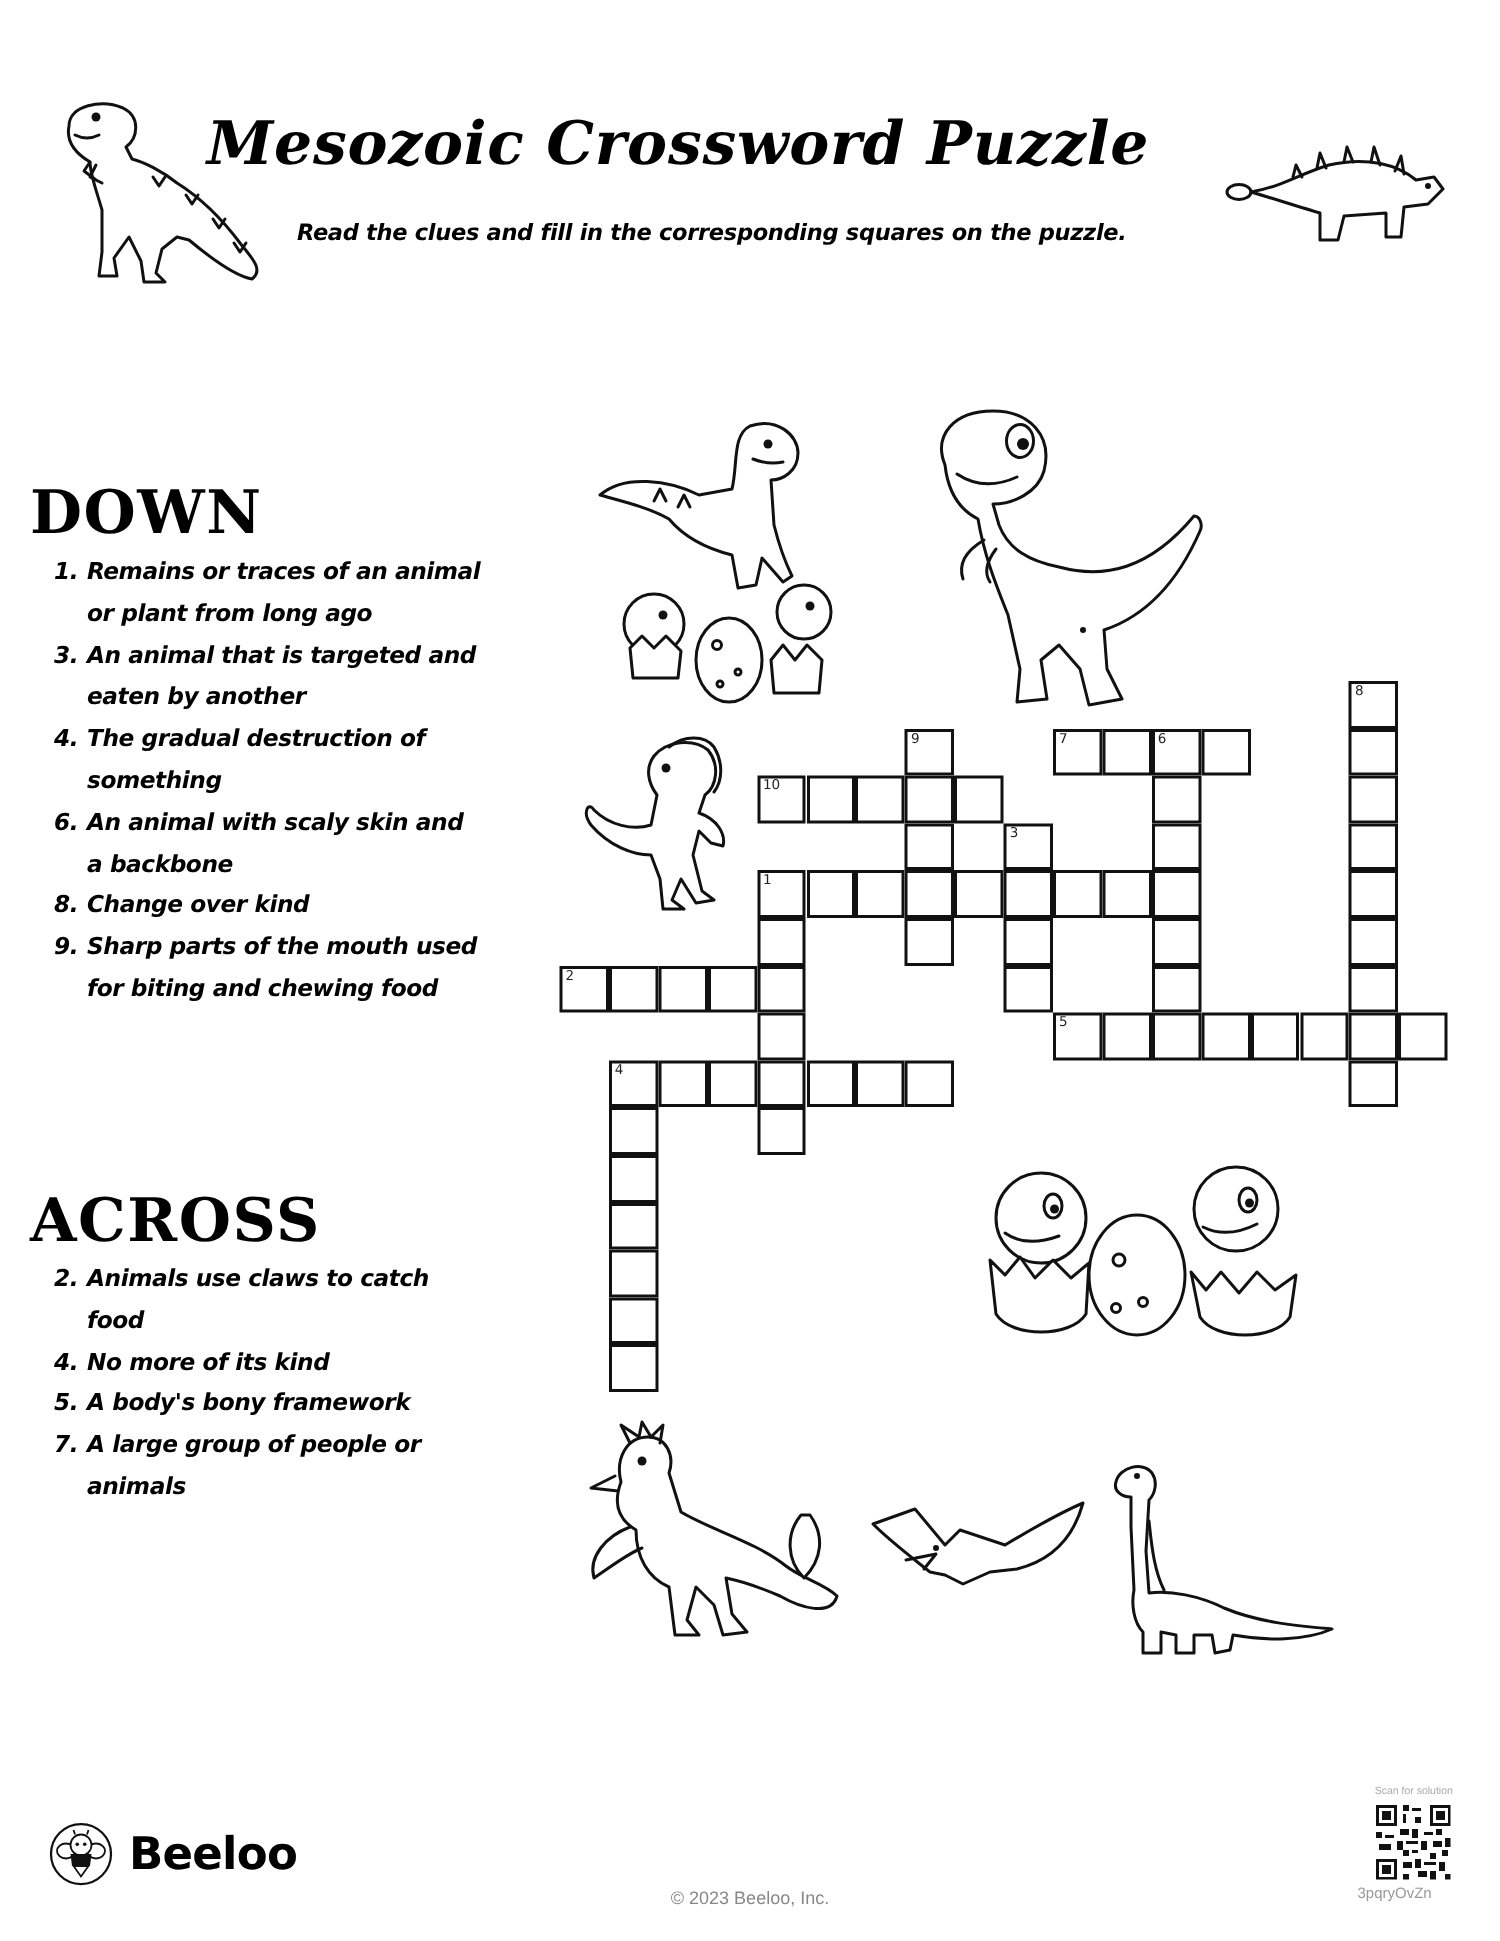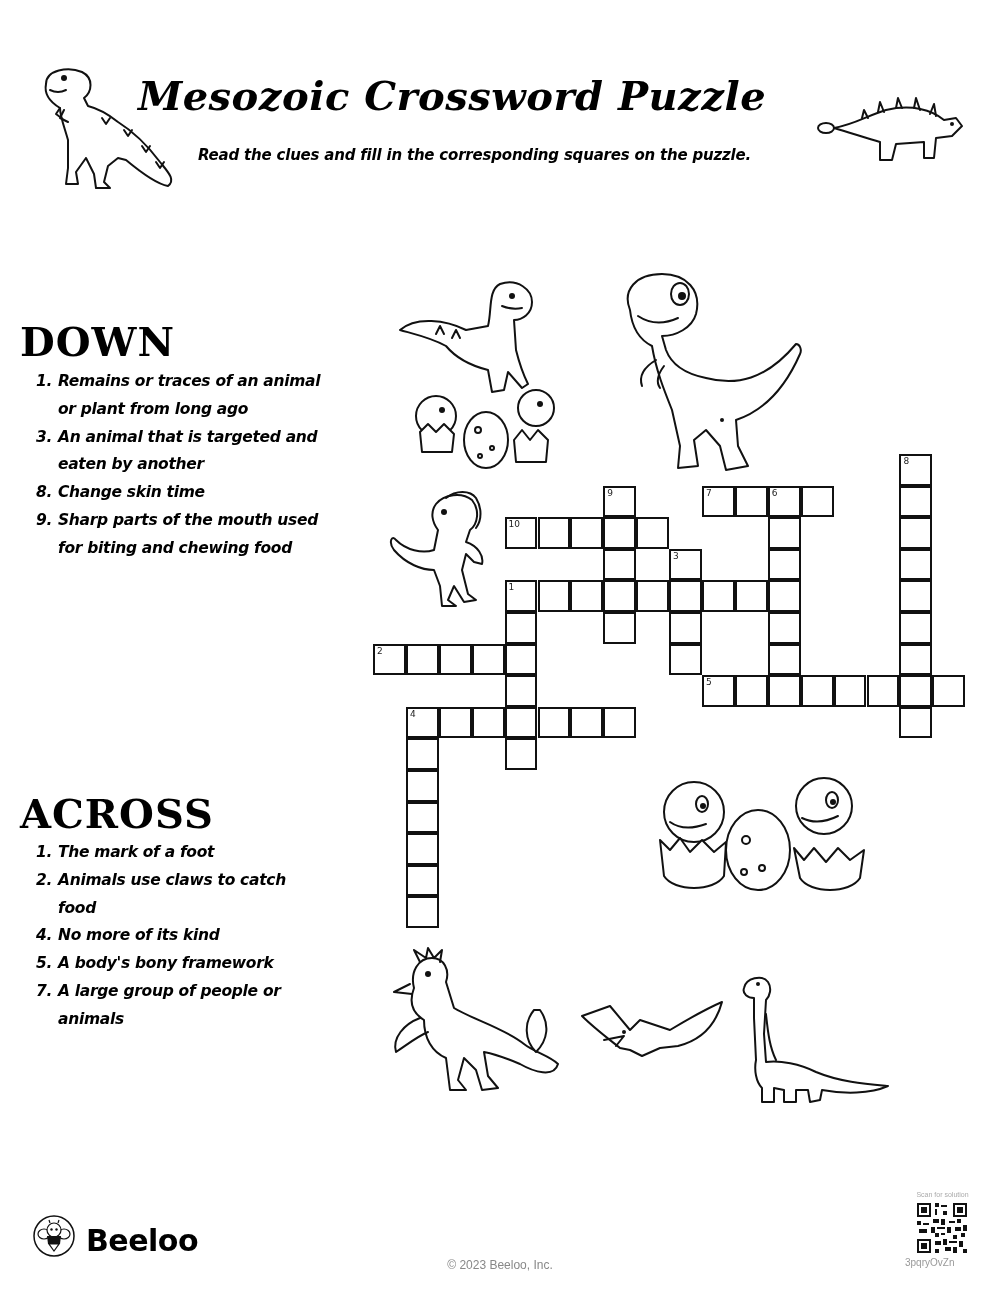--- a/index.html
+++ b/index.html
@@ -17,21 +17,21 @@
            font-weight:bold; font-style:italic; font-size:15.5px; line-height:27.8px;
            letter-spacing:-0.3px; }
   .clue { padding-left:22px; text-indent:-22px; margin:0; }
   .clue .num { display:inline-block; width:22px; text-indent:0; }
   .clue.dbl { padding-left:30px; text-indent:-30px; }
   .clue.dbl .num { width:30px; }
   .cell { position:absolute; width:32.9px; height:31.6px; box-sizing:border-box;
           border:2px solid #111; background:#fff; margin-left:-1px; margin-top:-1px; }
   .cell .cn { position:absolute; left:2px; top:0px; font-family:"DejaVu Sans", sans-serif;
               font-size:9px; color:#222; }
-  .footer-logo { left:32px; top:1214px; display:flex; align-items:flex-end; }
+  .footer-logo { left:32px; top:1214px; display:flex; align-items:center; }
   .brand { font-family:"DejaVu Sans", sans-serif; font-weight:bold; font-size:30px;
            margin-left:10px; letter-spacing:-0.5px; }
   .copyright { left:0; width:1000px; top:1258px; text-align:center; font-size:12px; color:#888;
                font-family:"Liberation Sans", sans-serif; }
   .qr-label { left:905px; width:75px; top:1191px; text-align:center; font-size:7px; color:#aaa;
               font-family:"Liberation Sans", sans-serif; }
   .qr-code { left:917px; top:1203px; width:50px; height:50px; }
   .qr-id { left:905px; width:75px; top:1257px; text-align:left; font-size:10px; color:#999;
            font-family:"Liberation Sans", sans-serif; }
   svg.illus { position:absolute; overflow:visible; }
@@ -57,27 +57,28 @@
   <ellipse cx="10" cy="32" rx="8" ry="5" class="fillw"></ellipse>
   <path d="M18,32 C40,28 50,20 70,14 C96,8 116,14 128,24 L140,22 L146,30 L136,40 L120,42 L118,62 L108,62 L108,46 L80,48 L76,64 L64,64 L64,46 C50,42 32,36 18,32 Z" class="fillw"></path>
   <path d="M46,22 L48,14 L52,22 M62,16 L64,6 L68,16 M80,12 L82,2 L86,12 M98,12 L100,2 L104,14 M114,18 L118,8 L120,20"></path>
   <circle cx="136" cy="28" r="2" class="dot"></circle>
 </svg>
 
 <div class="abs heading" style="top:318px">DOWN</div>
 <div class="abs clues" style="top:368px">
   <p class="clue"><span class="num">1.</span><span>Remains or traces of an animal or plant from long ago</span></p>
   <p class="clue" style="width:260px"><span class="num">3.</span><span>An animal that is targeted and eaten by another</span></p>
-  <p class="clue"><span class="num">8.</span><span>Change skin time</span></p>
+  <p class="clue" style="width:260px"><span class="num">4.</span><span>The gradual destruction of something</span></p>
+  <p class="clue" style="width:265px"><span class="num">6.</span><span>An animal with scaly skin and a backbone</span></p>
+  <p class="clue"><span class="num">8.</span><span>Change over kind</span></p>
   <p class="clue"><span class="num">9.</span><span>Sharp parts of the mouth used for biting and chewing food</span></p>
 </div>
 
 <div class="abs heading" style="top:790px">ACROSS</div>
 <div class="abs clues" style="top:839px">
-  <p class="clue"><span class="num">1.</span><span>The mark of a foot</span></p>
   <p class="clue" style="width:250px"><span class="num">2.</span><span>Animals use claws to catch food</span></p>
   <p class="clue"><span class="num">4.</span><span>No more of its kind</span></p>
   <p class="clue"><span class="num">5.</span><span>A body's bony framework</span></p>
   <p class="clue" style="width:250px"><span class="num">7.</span><span>A large group of people or animals</span></p>
 </div>
 
 <svg class="illus" style="left:396px;top:280px" width="170" height="190" viewBox="0 0 170 190">
   <path d="M4,50 C20,36 50,40 70,50 L92,46 C96,30 92,10 104,4 C122,-2 136,10 136,22 C136,34 126,40 118,40 L120,70 C124,86 128,96 132,104 L126,108 L112,92 L108,110 L96,112 L92,90 C76,86 60,78 50,66 C36,58 18,54 4,50 Z" class="fillw"></path>
   <circle cx="116" cy="16" r="3" class="dot"></circle>
   <path d="M106,26 Q116,30 126,28"></path>

